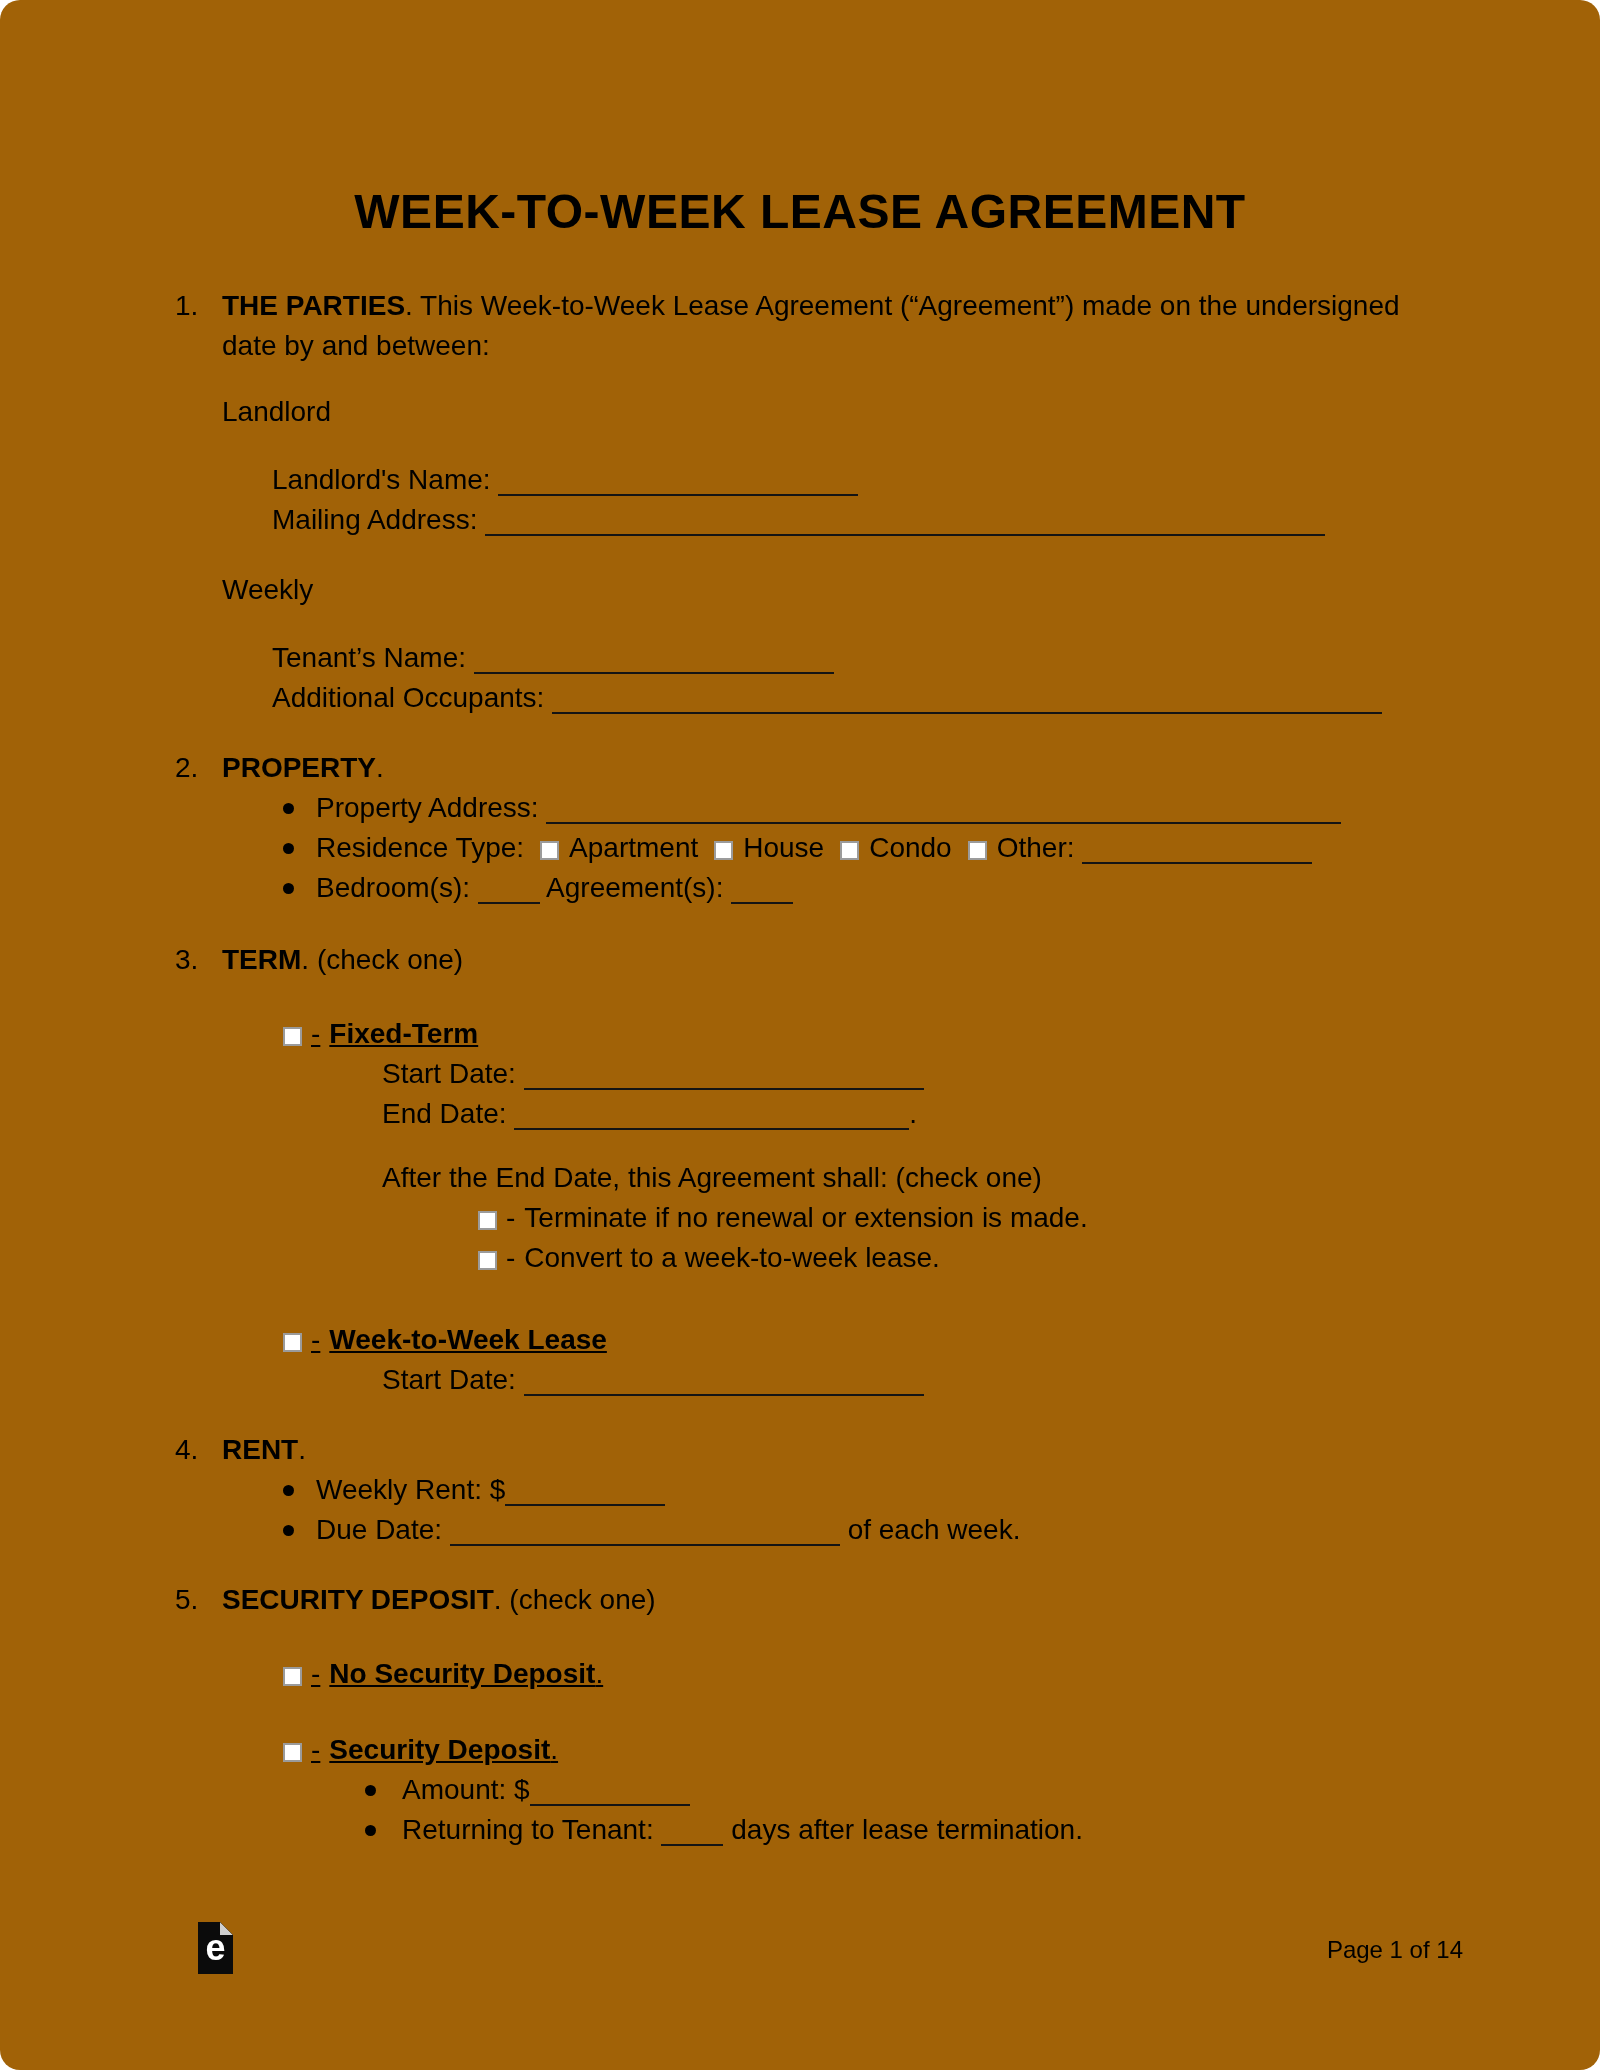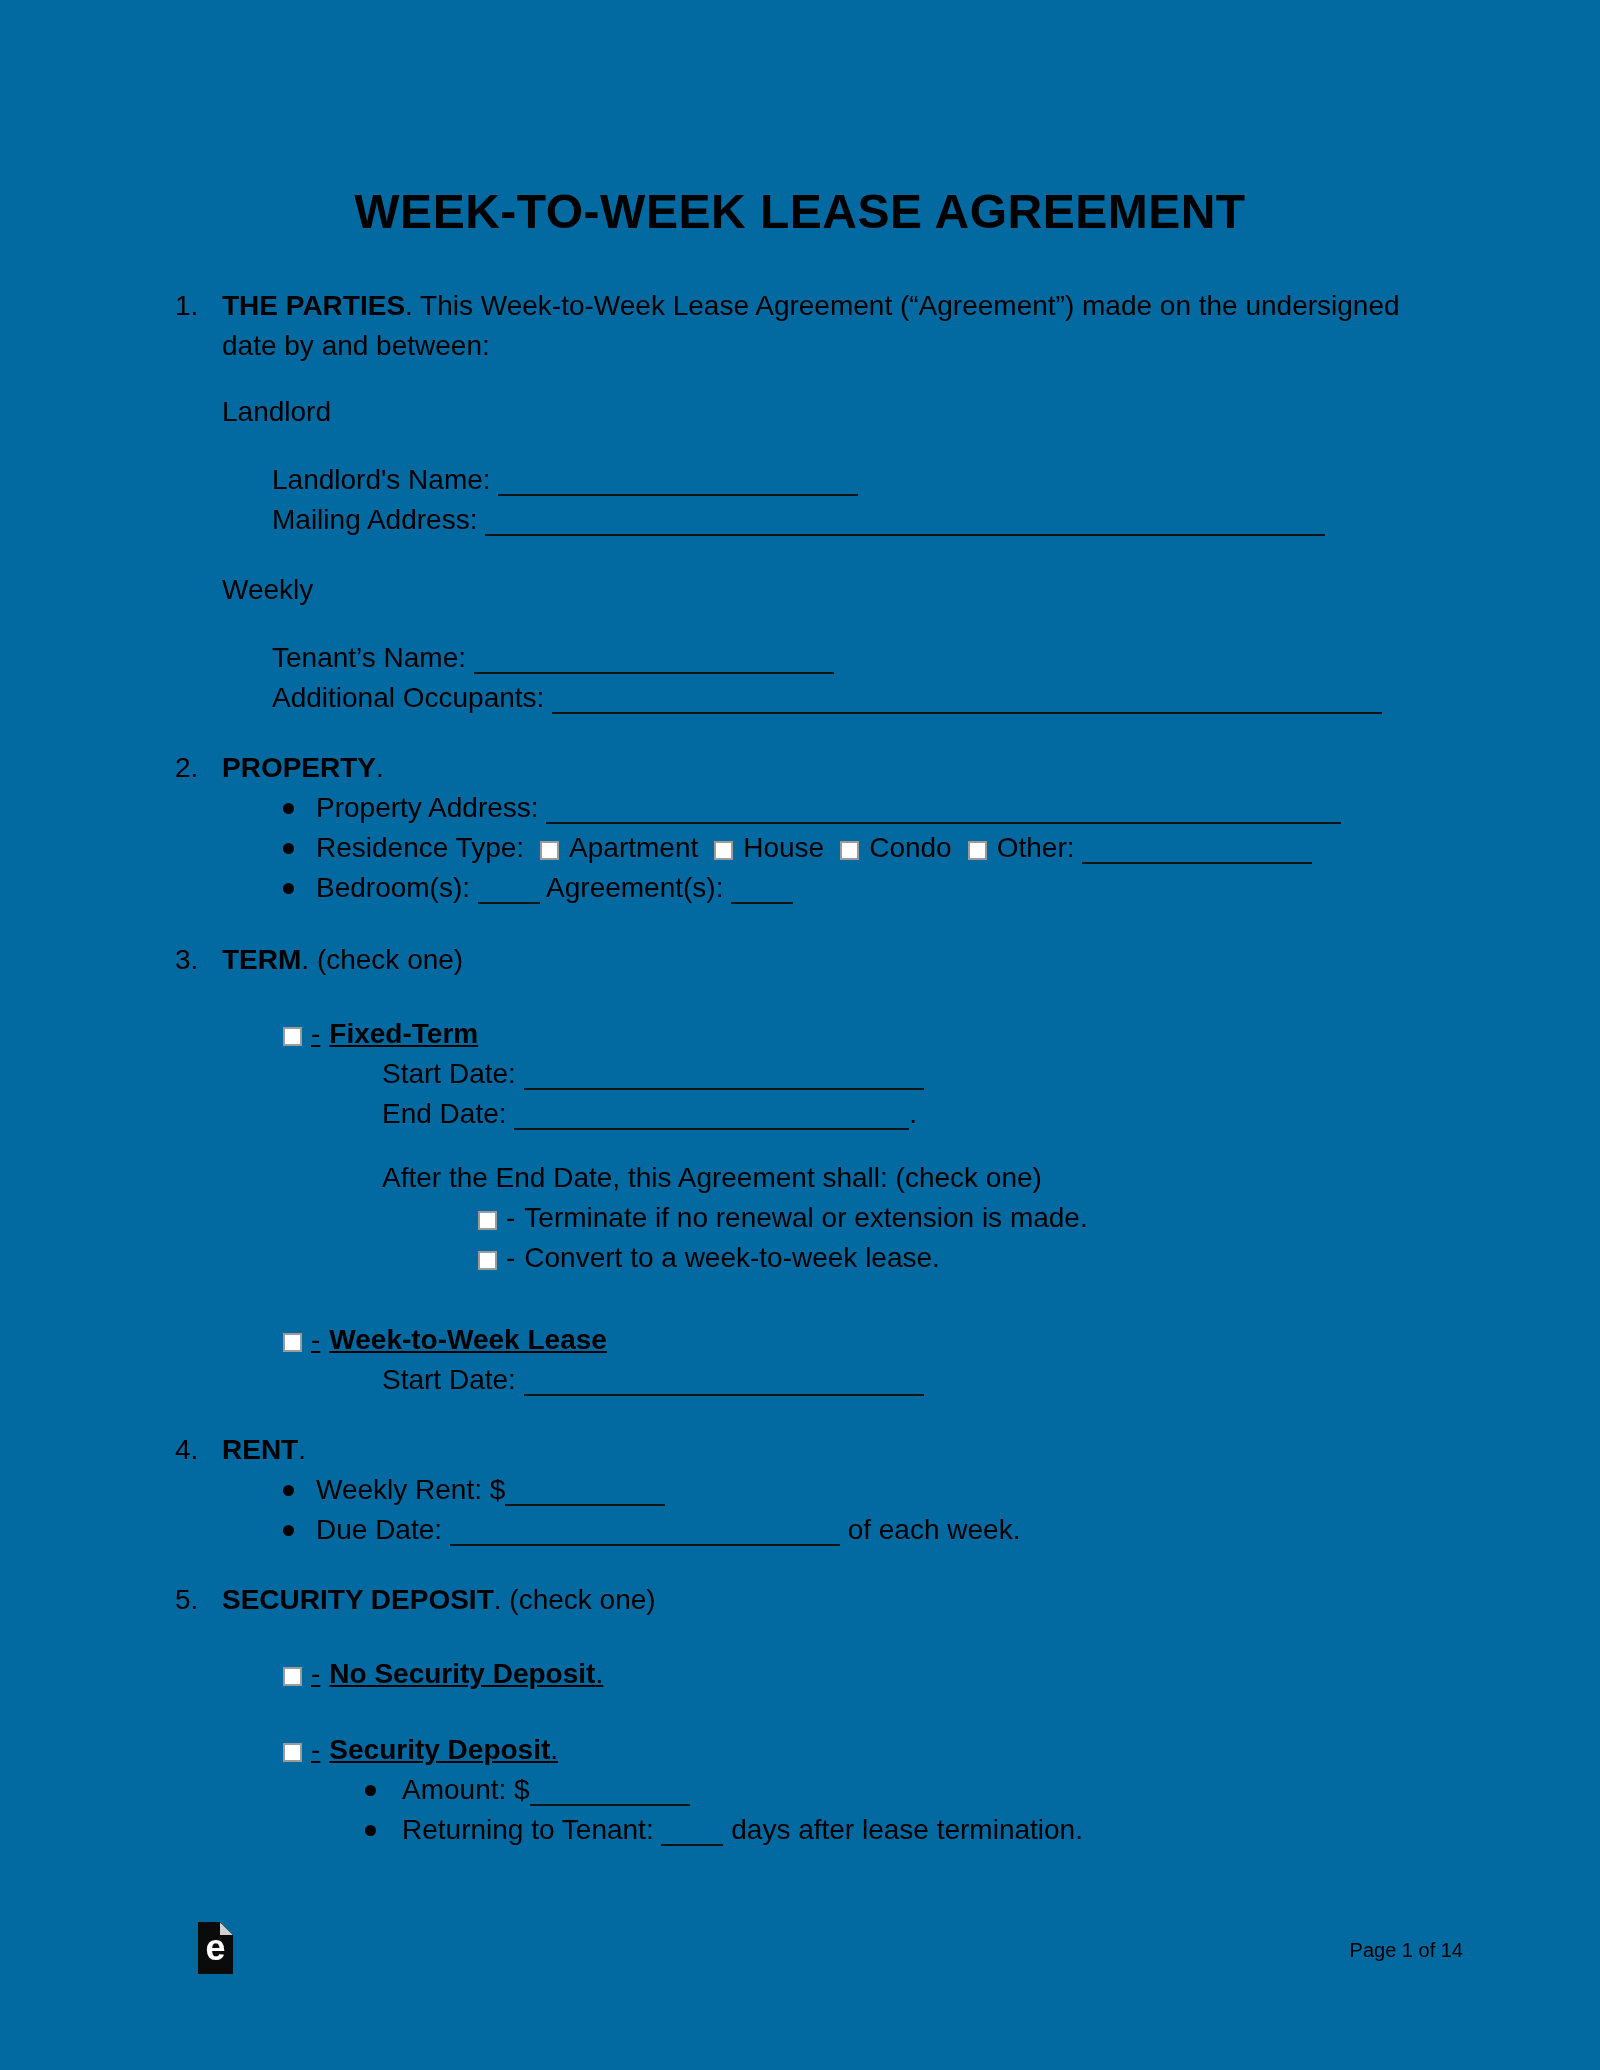--- a/index.html
+++ b/index.html
@@ -1,23 +1,24 @@
 <!DOCTYPE html>
 <html><head>
 <meta charset="utf-8">
 <style>
   html,body{margin:0;padding:0;background:#ffffff;}
   .page{
     position:relative;
     width:1600px;height:2070px;
-    background:#0369a1;
+    background:#a16207;
     font-family:"Liberation Sans","DejaVu Sans",sans-serif;
     font-size:28px;line-height:40px;color:#000;
     padding-top:188px;box-sizing:border-box;
     overflow:hidden;
+    border-radius:20px;
   }
   .title{
     margin:0;text-align:center;
     font-size:48px;line-height:48px;font-weight:bold;
     letter-spacing:0.5px;
   }
   .sec{display:flex;margin-left:175px;}
   .num{flex:0 0 47px;}
   .sectext{max-width:1195px;}
   .b{font-weight:bold;}
@@ -61,21 +62,21 @@
     position:absolute;top:0;right:0;width:0;height:0;
     border-right:13px solid transparent;
     border-bottom:13px solid #cfcfcf;
   }
   .logo-letter{
     position:absolute;left:0;right:0;top:6px;text-align:center;
     font-weight:bold;font-size:36px;line-height:40px;color:#ffffff;
   }
   .pagenum{
     position:absolute;right:137px;top:1934px;
-    font-size:20px;line-height:32px;
+    font-size:24px;line-height:32px;
   }
 </style>
 </head>
 <body>
 
 <div class="page">
 
   <h1 class="title">WEEK-TO-WEEK LEASE AGREEMENT</h1>
 
   <div class="sec mt50">

